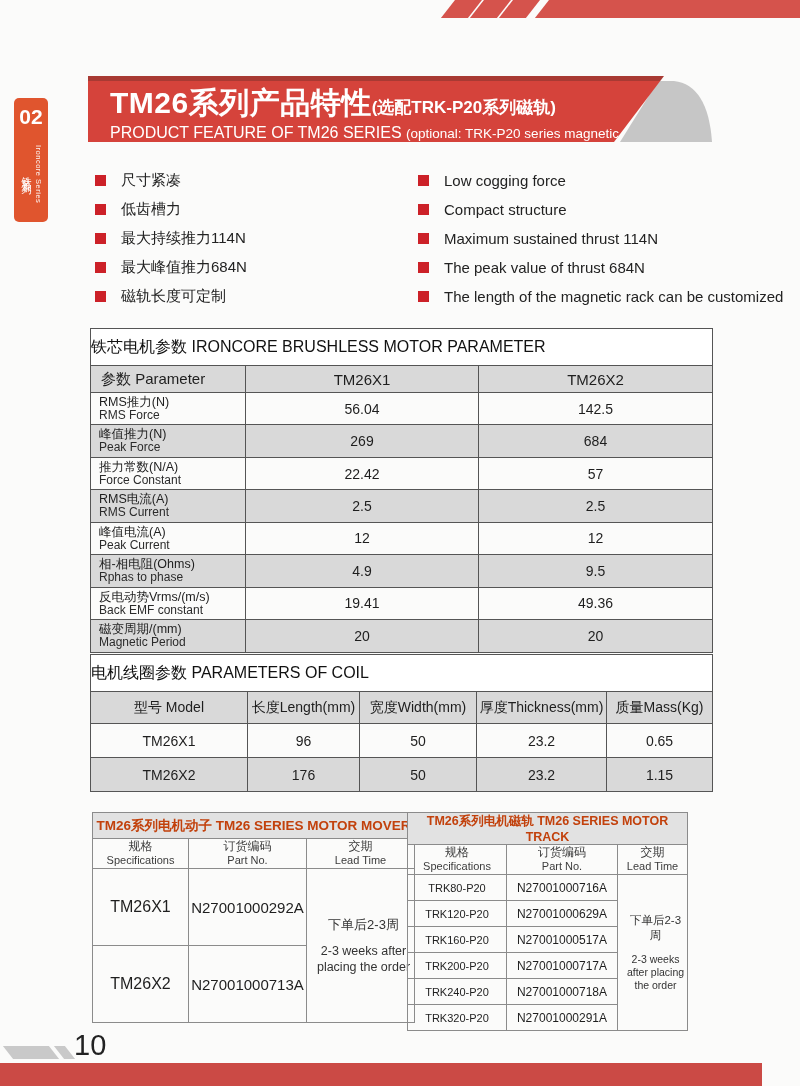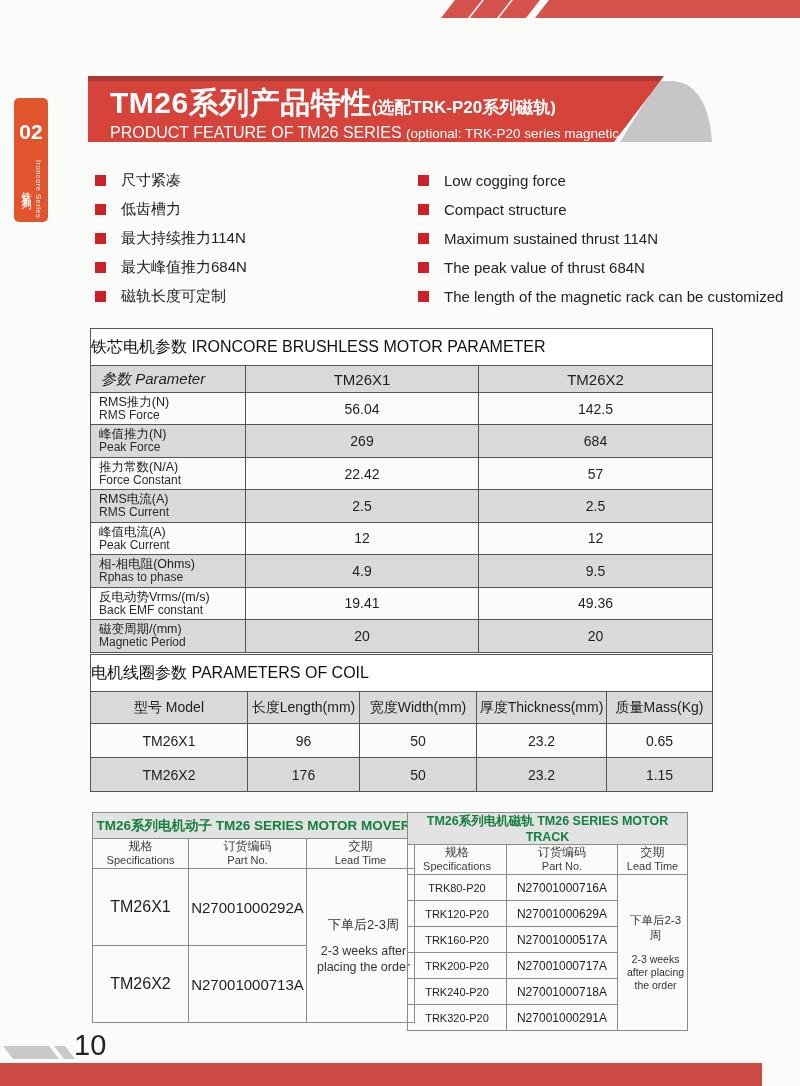--- a/index.html
+++ b/index.html
@@ -15,21 +15,21 @@
   }
   
   .top-stripe{position:absolute;top:0;height:18px;width:27px;background:var(--stripe-red);
     transform:skewX(-38deg);transform-origin:top left;}
   .ts1{left:455px;} .ts2{left:484px;} .ts3{left:513px;}
   .top-bar{position:absolute;top:0;left:549px;width:280px;height:18px;background:var(--stripe-red);
     transform:skewX(-38deg);transform-origin:top left;}
   
   .side-tab{position:absolute;left:14px;top:98px;width:34px;height:124px;background:var(--tab-orange);
     border-radius:5px;color:#fff;text-align:center;z-index:3;}
-  .side-tab .num{font-size:21px;font-weight:bold;margin-top:22px;line-height:24px;}
+  .side-tab .num{font-size:21px;font-weight:bold;margin-top:7px;line-height:24px;}
   .side-tab .vert{display:flex;justify-content:center;gap:1px;margin-top:2px;height:86px;overflow:hidden;}
   .side-tab .cnv{writing-mode:vertical-rl;font-size:10px;letter-spacing:3px;}
   .side-tab .env{writing-mode:vertical-rl;font-size:7.5px;letter-spacing:.5px;opacity:.95;}
   
   .banner-deco{position:absolute;left:598px;top:81px;z-index:1;}
   .banner{position:absolute;left:88px;top:76px;width:576px;height:66px;z-index:2;
     clip-path:polygon(0 0,100% 0,calc(100% - 50px) 100%,0 100%);}
   .banner .strip{height:5px;background:var(--dark-red);}
   .banner .main{height:61px;background:var(--accent-red);color:#fff;padding:6px 0 0 22px;}
   .banner .l1{white-space:nowrap;line-height:32px;}
@@ -43,32 +43,32 @@
   .feat{display:flex;align-items:center;height:16px;margin-bottom:13px;font-size:15px;color:#222;}
   .sq{width:11px;height:11px;background:var(--bullet-red);margin-right:15px;flex:none;}
   
   table{border-collapse:collapse;table-layout:fixed;position:absolute;}
   .t1,.t2{left:90px;width:622px;}
   .t1 td,.t2 td{border:1px solid #555;}
   .t1{top:328px;} .t2{top:654px;}
   .title-cell{text-align:left;font-size:16px;color:#111;background:#fff;height:37px;}
   .t1 .head td,.t2 .head td{background:var(--row-gray);font-size:15px;}
   .t1 .head{height:27px;} 
-  .t1 .head .ph{text-align:left;padding-left:10px;font-style:italic;}
+  .t1 .head .ph{text-align:left;padding-left:10px;}
   .t1 .data{height:29px;}
   .t1 .data.alt td{background:var(--row-gray);}
   .t1 .param{padding:2px 8px;line-height:1.12;}
   .t1 .param .cn{font-size:12.5px;} .t1 .param .en{font-size:12px;color:#2b2b2b;}
   .t1 .val{text-align:center;font-size:14px;}
   .t2 .head{height:32px;} .t2 .head td{text-align:center;font-size:14px;}
   .t2 .data{height:34px;} .t2 .data td{text-align:center;font-size:14px;}
   .t2 .data.alt td{background:var(--row-gray);}
   
   .bt td{border:1px solid #8b8b8b;}
-  .bt .btitle{height:26px;background:var(--title-gray);text-align:center;font-weight:bold;color:#15803d;}
+  .bt .btitle{height:26px;background:var(--title-gray);text-align:center;font-weight:bold;color:#c2410c;}
   .bt .bhead{height:30px;}
   .bt .bhead td{text-align:center;color:#3c3c3c;line-height:1.15;}
   .bt .bhead .hcn{font-size:12px;} .bt .bhead .hen{font-size:11px;}
   .bt .lead{vertical-align:middle;padding:4px 2px 4px 8px;color:#333;text-align:left;}
   .bt .lead .lcn{margin-bottom:10px;} .bt .lead .len{line-height:1.25;}
   .t-mover{left:92px;top:812px;width:322px;}
   .t-mover .btitle{font-size:13.5px;}
   .t-mover .data{height:77px;} .t-mover .data td{text-align:center;}
   .t-mover .spec{font-size:16px;} .t-mover .part{font-size:15px;}
   .t-mover .lead .lcn{font-size:13px;} .t-mover .lead .len{font-size:12.5px;}

